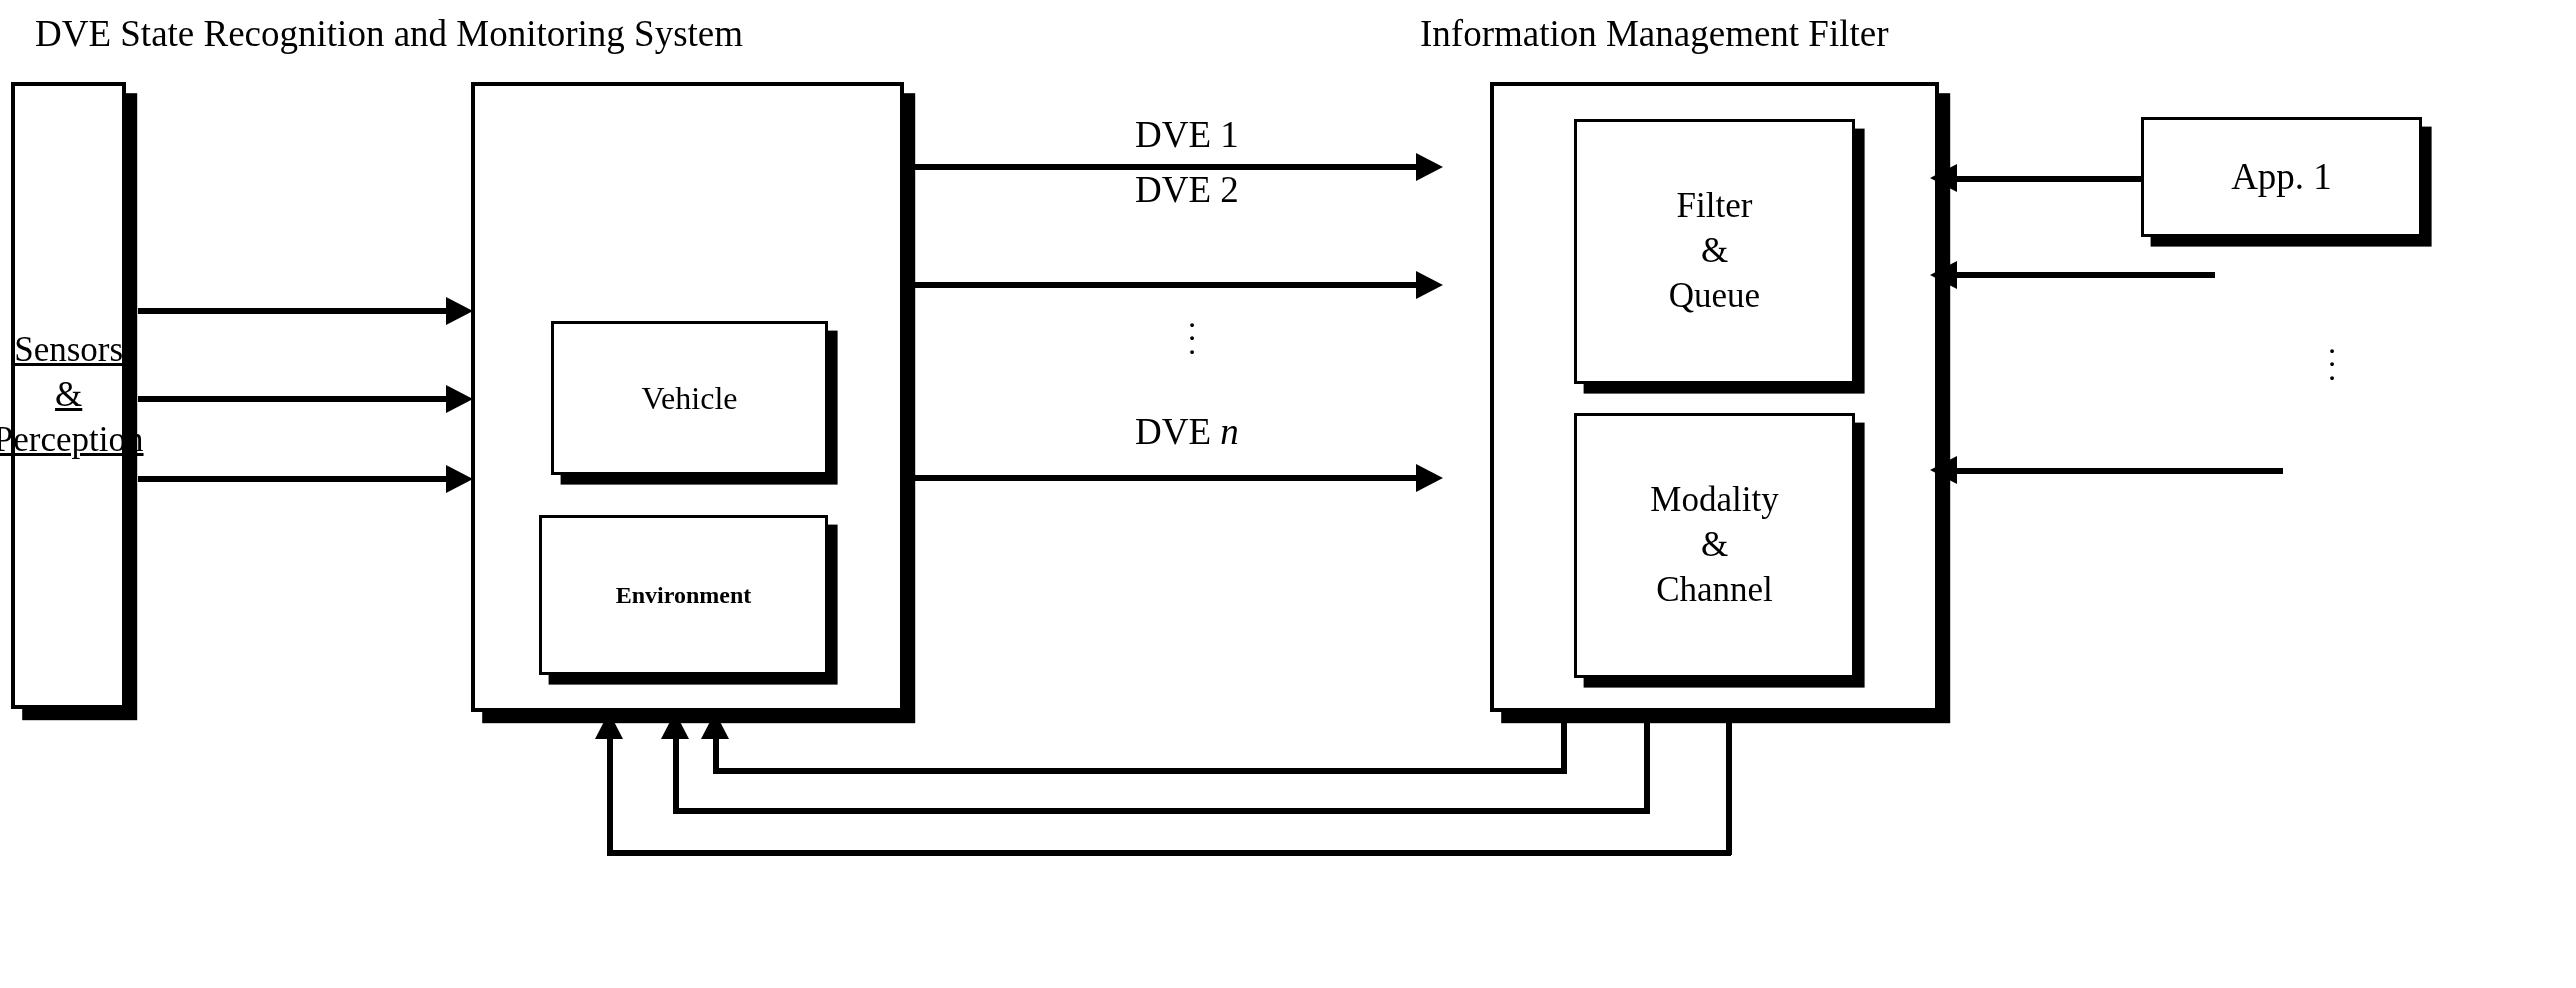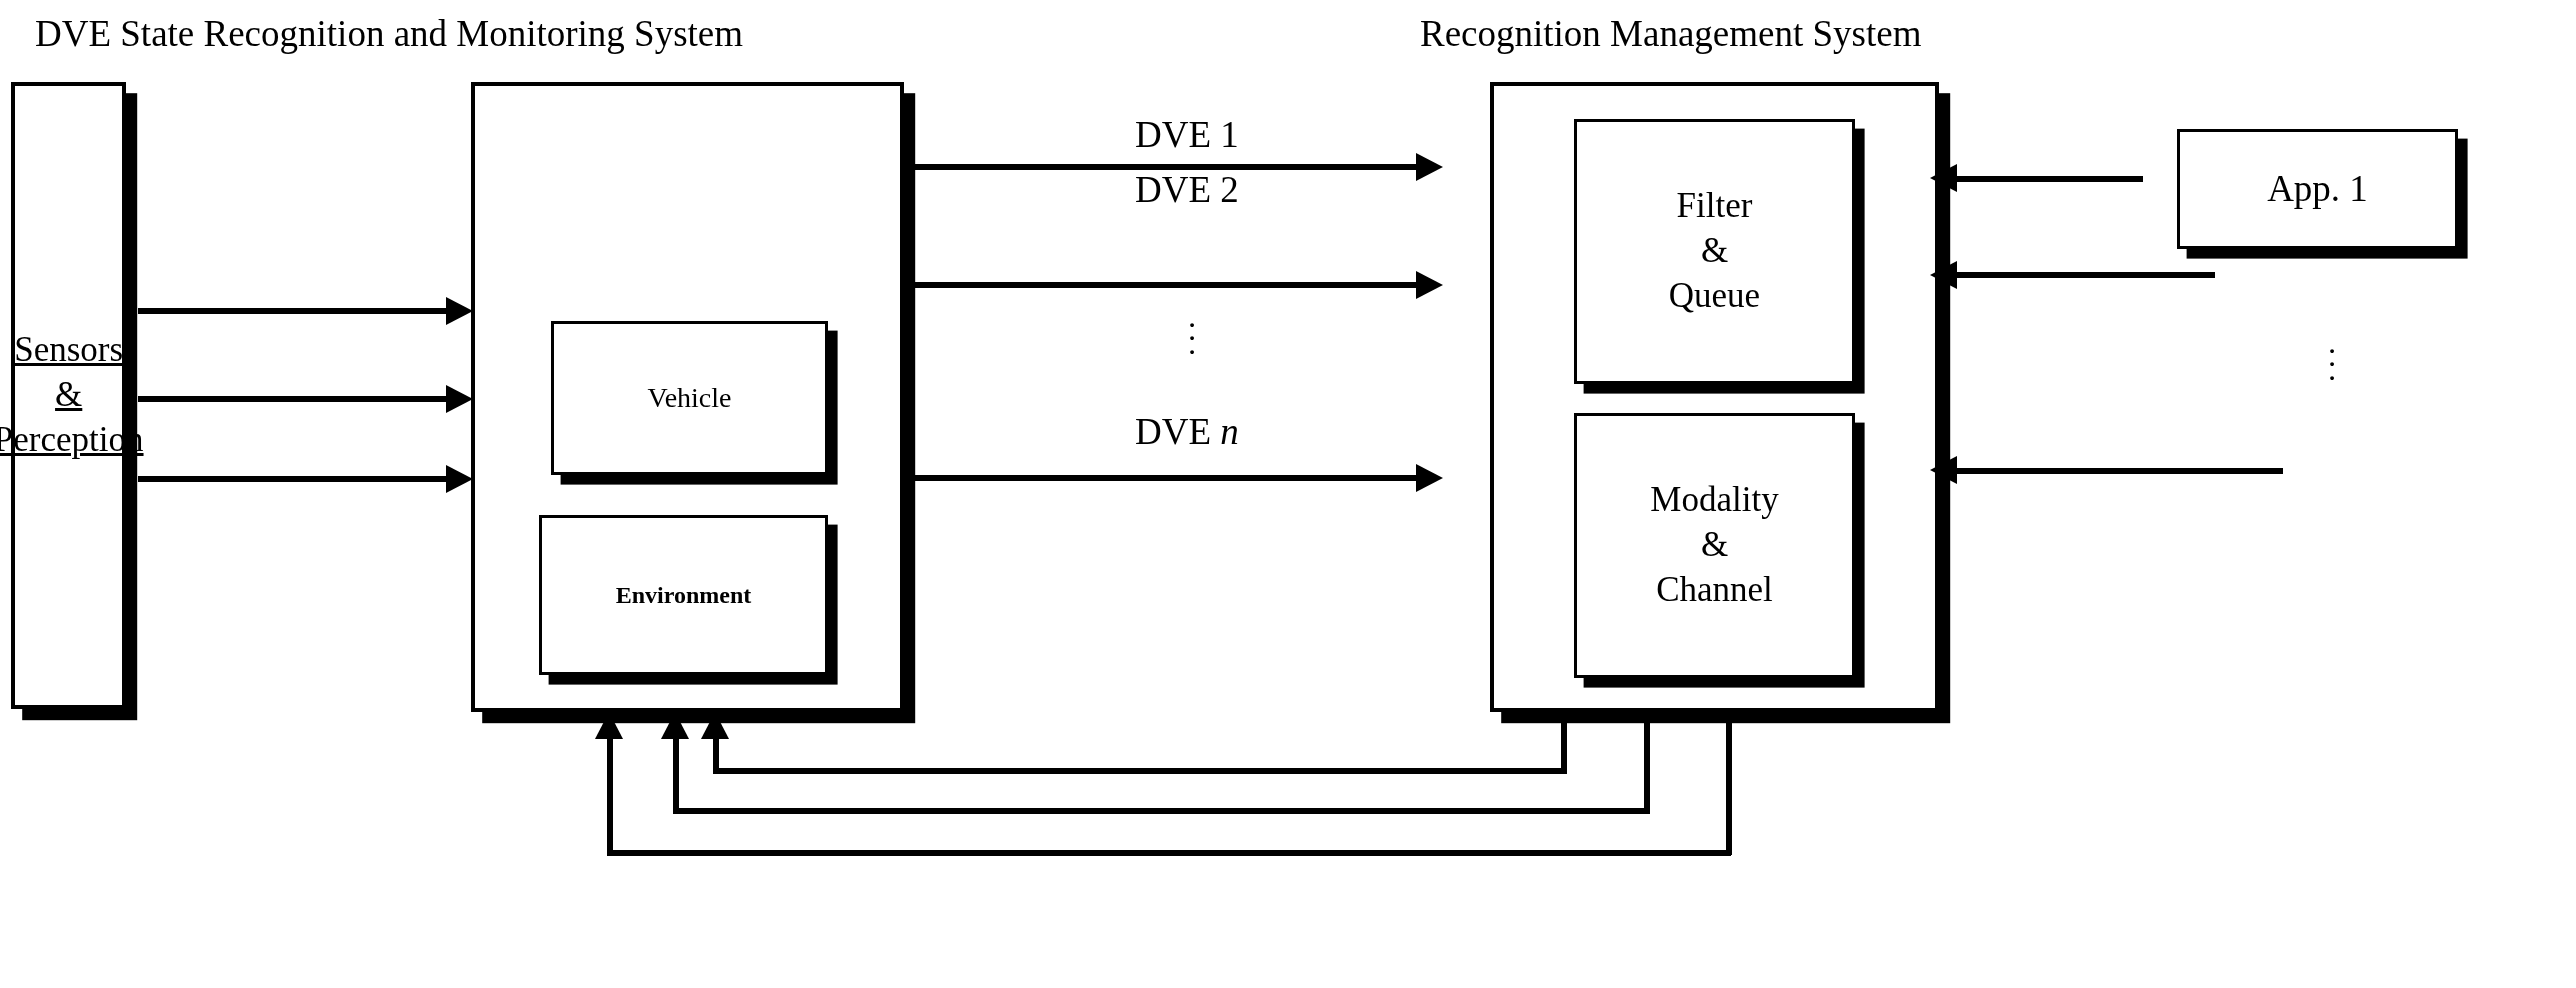--- a/index.html
+++ b/index.html
@@ -79,21 +79,21 @@
   .vdots span { display: block; }
   .ital { font-style: italic; }
 </style>
 </head>
 <body>
 
 <div id="canvas">
 
   <div class="label" style="left:35px; top:11.2px; font-size:37px;">DVE State Recognition and Monitoring System</div>
 
-  <div class="label" style="left:1420px; top:11.2px; font-size:37px;">Recognition Management System</div>
+  <div class="label" style="left:1420px; top:11.2px; font-size:37px;">Information Management Filter</div>
 
   <div class="box" style="left:11.2px; top:82px; width:115px; height:627px; font-size:35px;text-decoration:underline;">
     <div>
       <div>Sensors</div>
       <div>&amp;</div>
       <div>Perception</div>
     </div>
   </div>
 
   <div class="hline" style="left:138px; top:308px; width:313px;"></div>
@@ -101,21 +101,21 @@
 
   <div class="hline" style="left:138px; top:396px; width:313px;"></div>
   <div class="arrow-r" style="left:446px; top:385px;"></div>
 
   <div class="hline" style="left:138px; top:476px; width:313px;"></div>
   <div class="arrow-r" style="left:446px; top:465px;"></div>
 
   <div class="box" style="left:471px; top:82px; width:433px; height:630px;"></div>
 
 
-  <div class="box thin" style="left:551px; top:321px; width:277px; height:154px; font-size:28px;justify-content:center;">
+  <div class="box thin" style="left:551px; top:321px; width:277px; height:154px; font-size:32px;justify-content:center;">
     <span>Vehicle</span>
   </div>
 
   <div class="box thin" style="left:539px; top:515px; width:289px; height:160px; font-size:24px;font-weight:bold;">
     <span>Environment</span>
   </div>
 
   <div class="label" style="left:1135px; top:112px; font-size:37px;">
     <span>DVE 1</span><span class="ital"></span>
   </div>
@@ -151,21 +151,21 @@
   </div>
 
   <div class="box thin" style="left:1574px; top:413px; width:281px; height:265px; font-size:35px;">
     <div>
       <div>Modality</div>
       <div>&amp;</div>
       <div>Channel</div>
     </div>
   </div>
 
-  <div class="box thin" style="left:2141px; top:129px; width:281px; height:120px; font-size:37px;margin-left:36px;">
+  <div class="box thin" style="left:2141px; top:117px; width:281px; height:120px; font-size:37px;">
     <span><span>App. 1</span><span class="ital"></span></span>
   </div>
 
 
   <div class="vdots" style="left:2308px; top:345px; width:48px;">
     <span>·</span>
     <span>·</span>
     <span>·</span>
   </div>
 

